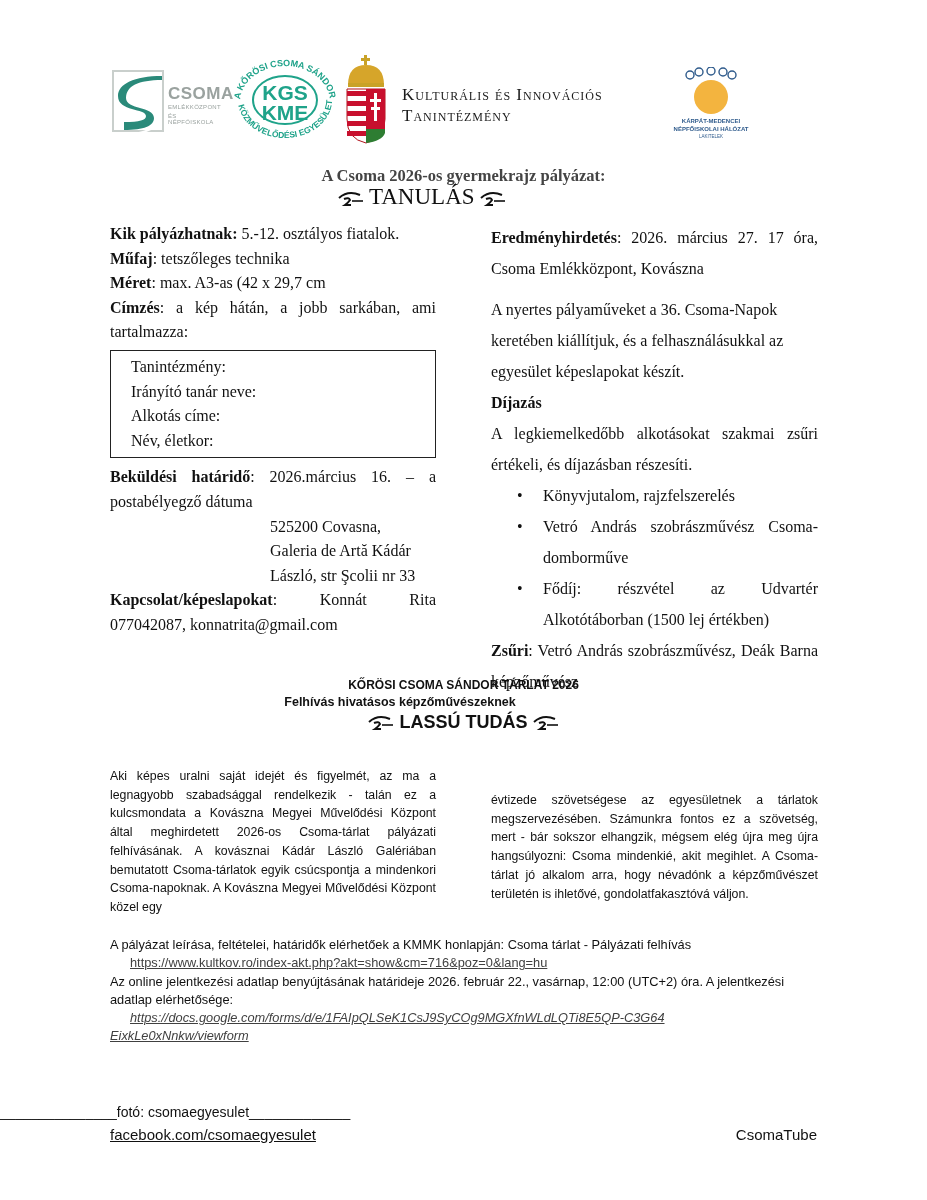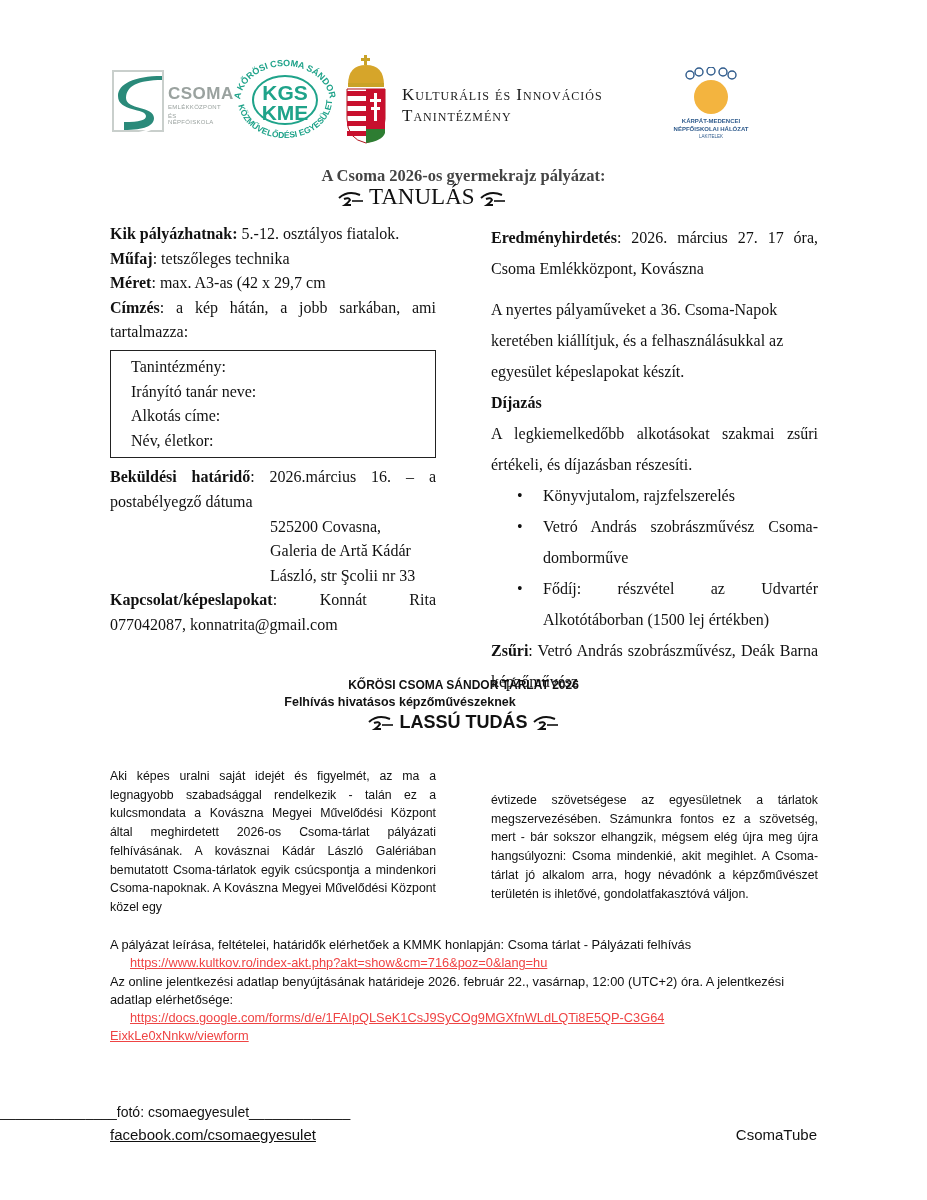--- a/index.html
+++ b/index.html
@@ -45,21 +45,21 @@
 
   
   .s2-h1 { left:0; width:927px; top:678px; text-align:center; font-size:12px; font-weight:bold; }
   .s2-h2 { left:0; width:738px; top:695px; text-align:center; font-size:12.5px; font-weight:bold;margin-left:31px; }
   .s2-h3 { left:0; width:927px; top:712px; text-align:center; font-size:18px; font-weight:bold; }
 
   .s2-col-l { left:110px; top:767px; width:326px; font-size:12.3px; line-height:18.7px; }
   .s2-col-r { left:491px; top:767px; width:327px; font-size:12.3px; line-height:18.7px;margin-top:24px; }
 
   .info { left:110px; top:936px; width:710px; font-size:12.8px; line-height:18.3px; }
-  .link { color:#ef4444; text-decoration:underline;padding-left:20px; }
+  .link { color:#404040; text-decoration:underline;padding-left:20px; }
 
   .foot-photo { left:0; width:927px; top:1104px; text-align:left; font-size:14px; }
   .foot-fb { left:110px; top:1126px; font-size:15px; text-decoration:underline; color:#111; }
   .foot-tube { right:110px; top:1126px; font-size:15px; color:#111; }
 </style>
 </head>
 <body>
 
 <div class="abs logo-csoma sans">
   <div class="csoma-frame"></div>
@@ -191,18 +191,18 @@
   </svg>
 </div>
 
 <div class="abs s2-col-l sans just">Aki képes uralni saját idejét és figyelmét, az ma a legnagyobb szabadsággal rendelkezik - talán ez a kulcsmondata a Kovászna Megyei Művelődési Központ által meghirdetett 2026-os Csoma-tárlat pályázati felhívásának. A kovásznai Kádár László Galériában bemutatott Csoma-tárlatok egyik csúcspontja a mindenkori Csoma-napoknak. A Kovászna Megyei Művelődési Központ közel egy</div>
 <div class="abs s2-col-r sans just">évtizede szövetségese az egyesületnek a tárlatok megszervezésében. Számunkra fontos ez a szövetség, mert - bár sokszor elhangzik, mégsem elég újra meg újra hangsúlyozni: Csoma mindenkié, akit megihlet. A Csoma-tárlat jó alkalom arra, hogy névadónk a képzőművészet területén is ihletővé, gondolatfakasztóvá váljon.</div>
 
 <div class="abs info sans">
   <div>A pályázat leírása, feltételei, határidők elérhetőek a KMMK honlapján: Csoma tárlat - Pályázati felhívás</div>
   <div><a class="link">https://www.kultkov.ro/index-akt.php?akt=show&amp;cm=716&amp;poz=0&amp;lang=hu</a></div>
   <div>Az online jelentkezési adatlap benyújtásának határideje 2026. február 22., vasárnap, 12:00 (UTC+2) óra. A jelentkezési adatlap elérhetősége:</div>
-  <div style="width:560px; word-break:break-all;"><a class="link">https://docs.google.com/forms/d/e/1FAIpQLSeK1CsJ9SyCOg9MGXfnWLdLQTi8E5QP-C3G64EixkLe0xNnkw/viewform</a></div>
+  <div style="width:560px; word-break:break-all;font-style:italic;"><a class="link">https://docs.google.com/forms/d/e/1FAIpQLSeK1CsJ9SyCOg9MGXfnWLdLQTi8E5QP-C3G64EixkLe0xNnkw/viewform</a></div>
 </div>
 
 <div class="abs foot-photo sans">_______________fotó: csomaegyesulet_____________</div>
 <a class="abs foot-fb sans">facebook.com/csomaegyesulet</a>
 <div class="abs foot-tube sans">CsomaTube</div>
 
 </body></html>

